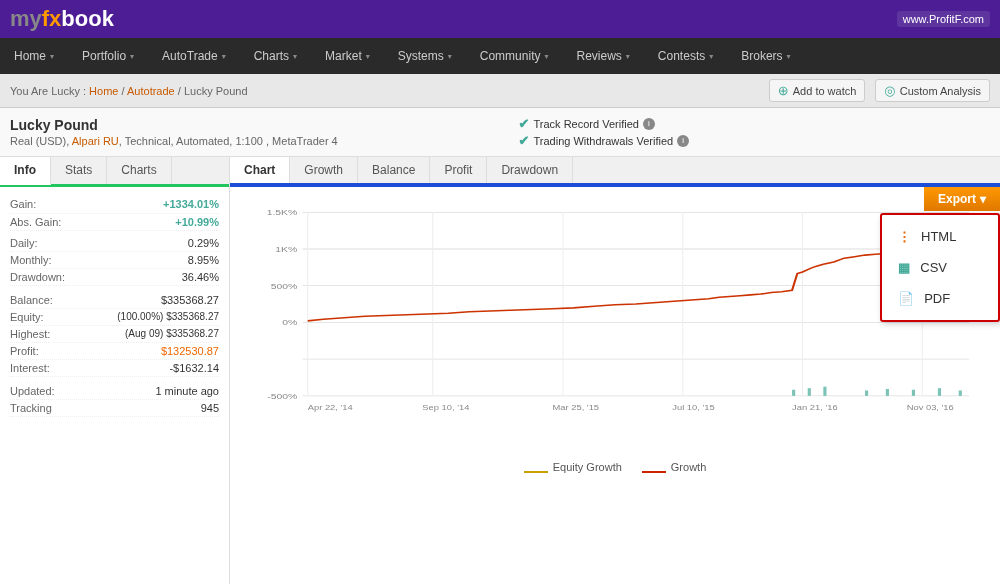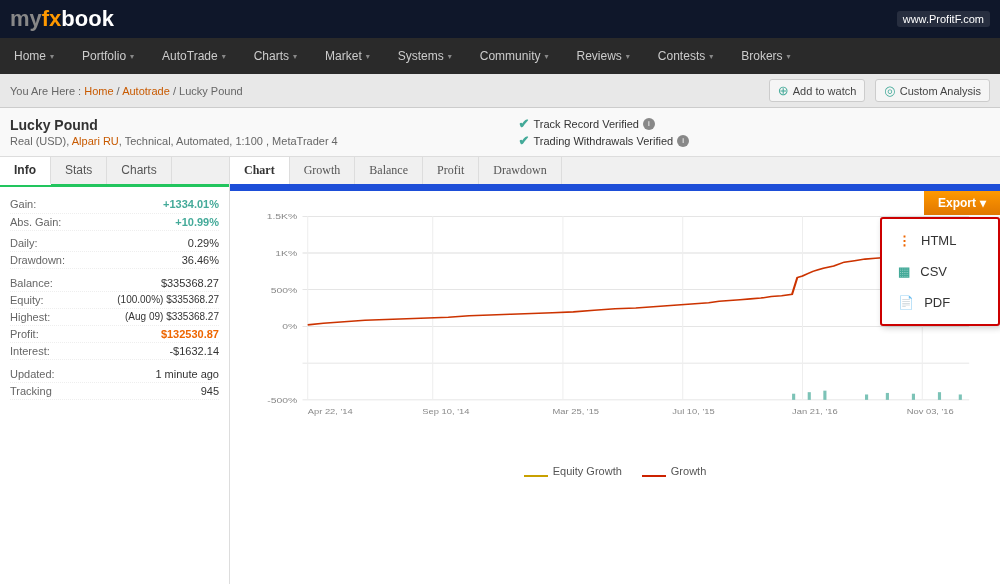--- a/index.html
+++ b/index.html
@@ -1,20 +1,20 @@
 <!DOCTYPE html>
 <html><head>
   <meta charset="utf-8">
   <style>
     * { margin: 0; padding: 0; box-sizing: border-box; }
     body { font-family: Arial, sans-serif; font-size: 12px; background: #f0f0f0; width: 1000px; height: 584px; overflow: hidden; }
 
     
     .logo-bar {
-      background: #0f172a;
+      background: #4c1d95;
       padding: 6px 10px;
       display: flex;
       align-items: center;
       justify-content: space-between;
     }
     .logo { color: white; font-size: 22px; font-weight: bold; }
     .logo span.my { color: #888; }
     .logo span.fx { color: #f90; }
     .logo span.book { color: white; }
     .watermark { color: white; font-size: 11px; background: rgba(255,255,255,0.1); padding: 2px 6px; border-radius: 3px; }
@@ -117,21 +117,21 @@
       margin-bottom: -1px;
     }
 
     
     .info-panel { padding: 8px 10px; }
     .stat-row { display: flex; justify-content: space-between; padding: 2px 0; font-size: 11px; color: #555; border-bottom: 1px dotted #eee; }
     .stat-row.gain { padding: 3px 0; }
     .stat-label { color: #666; }
     .stat-value { color: #333; font-weight: normal; }
     .stat-value.positive { color: #4a9; font-weight: bold; }
-    .stat-value.profit { color: #e60; font-weight: bold; }
+    .stat-value.profit { color: #e60; font-weight: normal; }
     .stat-group { margin-top: 4px; margin-bottom: 4px; }
 
     
     .right-panel {
       flex: 1;
       display: flex;
       flex-direction: column;
       position: relative;
     }
     .chart-tab {
@@ -210,22 +210,21 @@
     .legend-item { display: flex; align-items: flex-end; gap: 5px; }
     .legend-line { width: 24px; height: 2px; }
     .legend-line.equity { background: #c8a000; }
     .legend-line.growth { background: #cc2200; }
 
     .right-header-row {
       display: flex;
       align-items: stretch;
       justify-content: space-between;
       background: #f0f0f0;
-      border-bottom: 7px solid #1d4ed8;
-      font-family: Liberation Serif, serif;
+      border-bottom: 4px solid #1d4ed8;
     }
   </style>
 </head>
 <body>
 
 <div class="logo-bar">
   <div class="logo">
     <span class="my">my</span><span class="fx">fx</span><span class="book">book</span>
   </div>
   <div class="watermark">www.ProfitF.com</div>
@@ -239,21 +238,21 @@
   <div class="nav-item">Market <span class="arrow">▾</span></div>
   <div class="nav-item">Systems <span class="arrow">▾</span></div>
   <div class="nav-item">Community <span class="arrow">▾</span></div>
   <div class="nav-item">Reviews <span class="arrow">▾</span></div>
   <div class="nav-item">Contests <span class="arrow">▾</span></div>
   <div class="nav-item">Brokers <span class="arrow">▾</span></div>
 </div>
 
 <div class="breadcrumb-bar">
   <div>
-    <span>You Are Here : </span>
+    <span>You Are Lucky : </span>
     <a href="#">Home</a>
     <span> / </span>
     <a href="#">Autotrade</a>
     <span> / </span>
     <span>Lucky Pound</span>
   </div>
   <div class="breadcrumb-actions">
     <button class="btn-action">
       <span class="icon">⊕</span>
       <span>Add to watch</span>
@@ -301,20 +300,24 @@
         <span class="stat-value positive">+1334.01%</span>
       </div>
       <div class="stat-row">
         <span class="stat-label">Abs. Gain:</span>
         <span class="stat-value positive">+10.99%</span>
       </div>
       <div class="stat-group">
         <div class="stat-row">
           <span class="stat-label">Daily:</span>
           <span class="stat-value">0.29%</span>
+        </div>
+        <div class="stat-row">
+          <span class="stat-label">Monthly:</span>
+          <span class="stat-value">8.95%</span>
         </div>
         <div class="stat-row">
           <span class="stat-label">Drawdown:</span>
           <span class="stat-value">36.46%</span>
         </div>
       </div>
       <div class="stat-group" style="margin-top:6px;">
         <div class="stat-row">
           <span class="stat-label">Balance:</span>
           <span class="stat-value">$335368.27</span>

